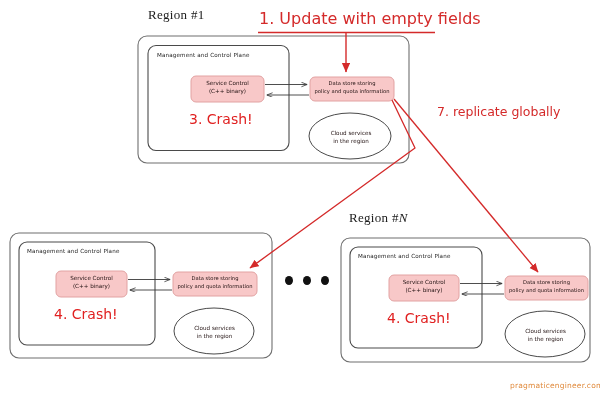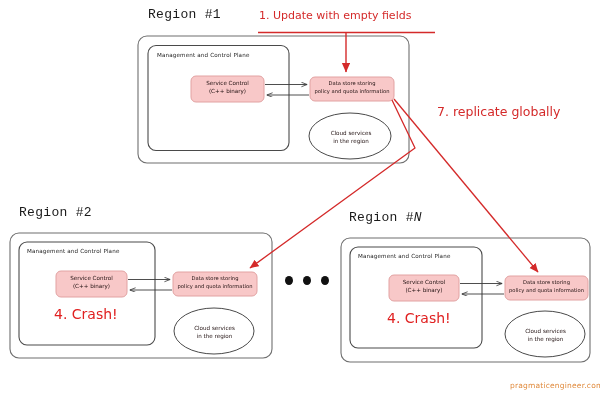--- a/index.html
+++ b/index.html
@@ -21,21 +21,21 @@
     top: 0;
     width: 600px;
     height: 400px;
     overflow: visible;
   }
   svg.layer.shapes { z-index: 1; }
   svg.layer.arrows  { z-index: 3; }
 
   .region-title {
     position: absolute;
-    font-family: Liberation Mono, monospace;
+    font-family: Liberation Serif, serif;
     font-size: 13px;
     color: #1a1a1a;
     white-space: nowrap;
     z-index: 4;
     letter-spacing: 0.3px;
   }
   .region-title .ital { font-style: italic; }
 
   .mcp-label {
     position: absolute;
@@ -152,43 +152,43 @@
 
     <path d="M258,32.5 L435,32.5" fill="none" stroke="#d42a2a" stroke-width="1.6"></path>
 
     <path d="M346,33 L346,72" fill="none" stroke="#d42a2a" stroke-width="1.4" marker-end="url(#redArrow)"></path>
 
     <path d="M392,100 L415,148 L250,268" fill="none" stroke="#d42a2a" stroke-width="1.3" stroke-linejoin="round" marker-end="url(#redArrow)"></path>
 
     <path d="M394,99 L538,272" fill="none" stroke="#d42a2a" stroke-width="1.3" marker-end="url(#redArrow)"></path>
   </svg>
 
-  <div class="ann" style="left:259px; top:9px; font-size:11px;">1. Update with empty fields</div>
+  <div class="ann" style="left:259px; top:9px; font-size:16px;">1. Update with empty fields</div>
   <div class="ann" style="left:437px; top:104px; font-size:12.5px;">7. replicate globally</div>
 
   <div class="region-title" style="left:148px; top:7px;">Region #1</div>
   <div class="mcp-label" style="left:157px; top:52px;">Management and Control Plane</div>
 
   <div class="node-label" style="left:191px; top:79px; width:73px; font-size:5.6px;">
     <span>Service Control</span>
     <span>(C++ binary)</span>
   </div>
 
   <div class="node-label" style="left:310px; top:80px; width:84px; font-size:5.2px;">
     <span>Data store storing</span>
     <span>policy and quota information</span>
   </div>
 
   <div class="node-label" style="left:310px; top:129px; width:82px; font-size:5.6px;">
     <span>Cloud services</span>
     <span>in the region</span>
   </div>
 
-
-  <div class="region-title" style="left:19px; top:205px;">Region #2</div>
+  <div class="crash" style="left:189px; top:111px; font-size:14px;">3. Crash!</div>
+
   <div class="mcp-label" style="left:27px; top:248px;">Management and Control Plane</div>
 
   <div class="node-label" style="left:56px; top:274px; width:71px; font-size:5.6px;">
     <span>Service Control</span>
     <span>(C++ binary)</span>
   </div>
 
   <div class="node-label" style="left:173px; top:275px; width:84px; font-size:5.2px;">
     <span>Data store storing</span>
     <span>policy and quota information</span>

